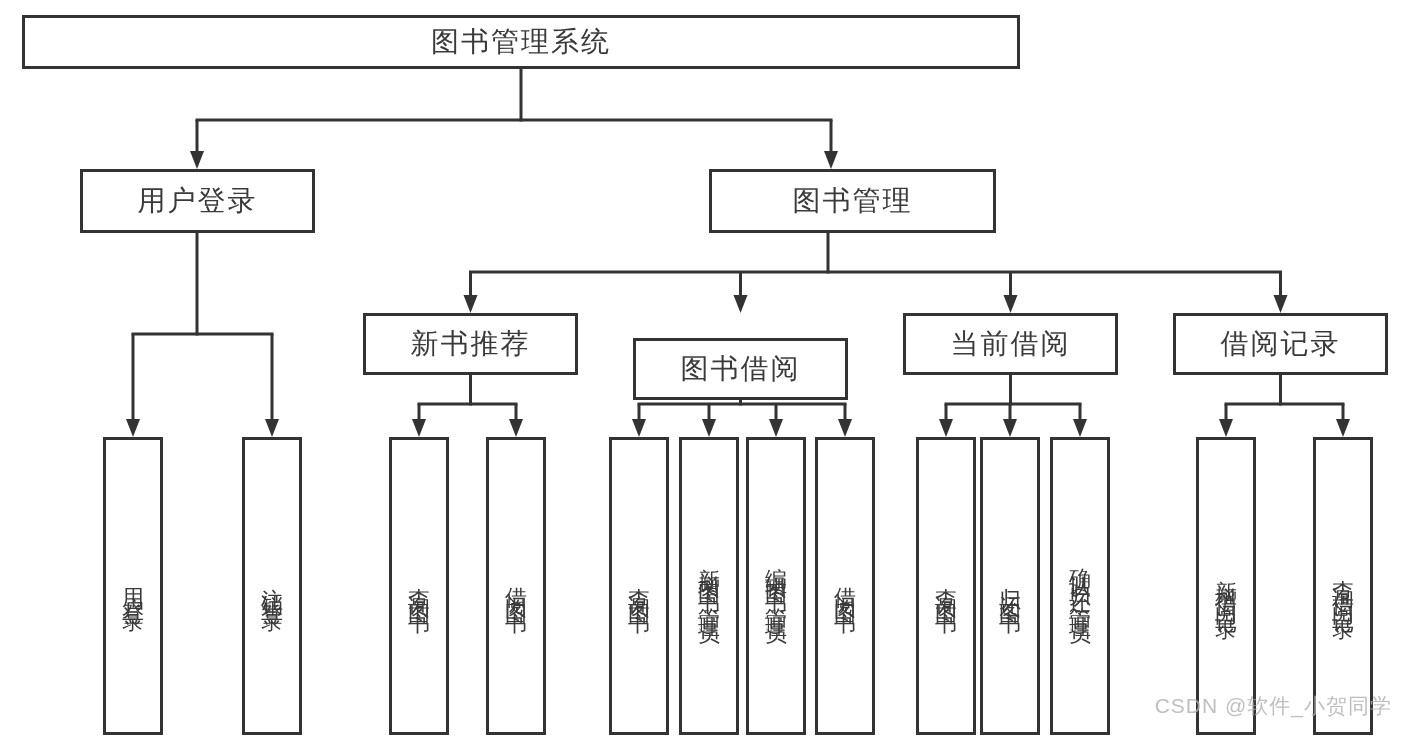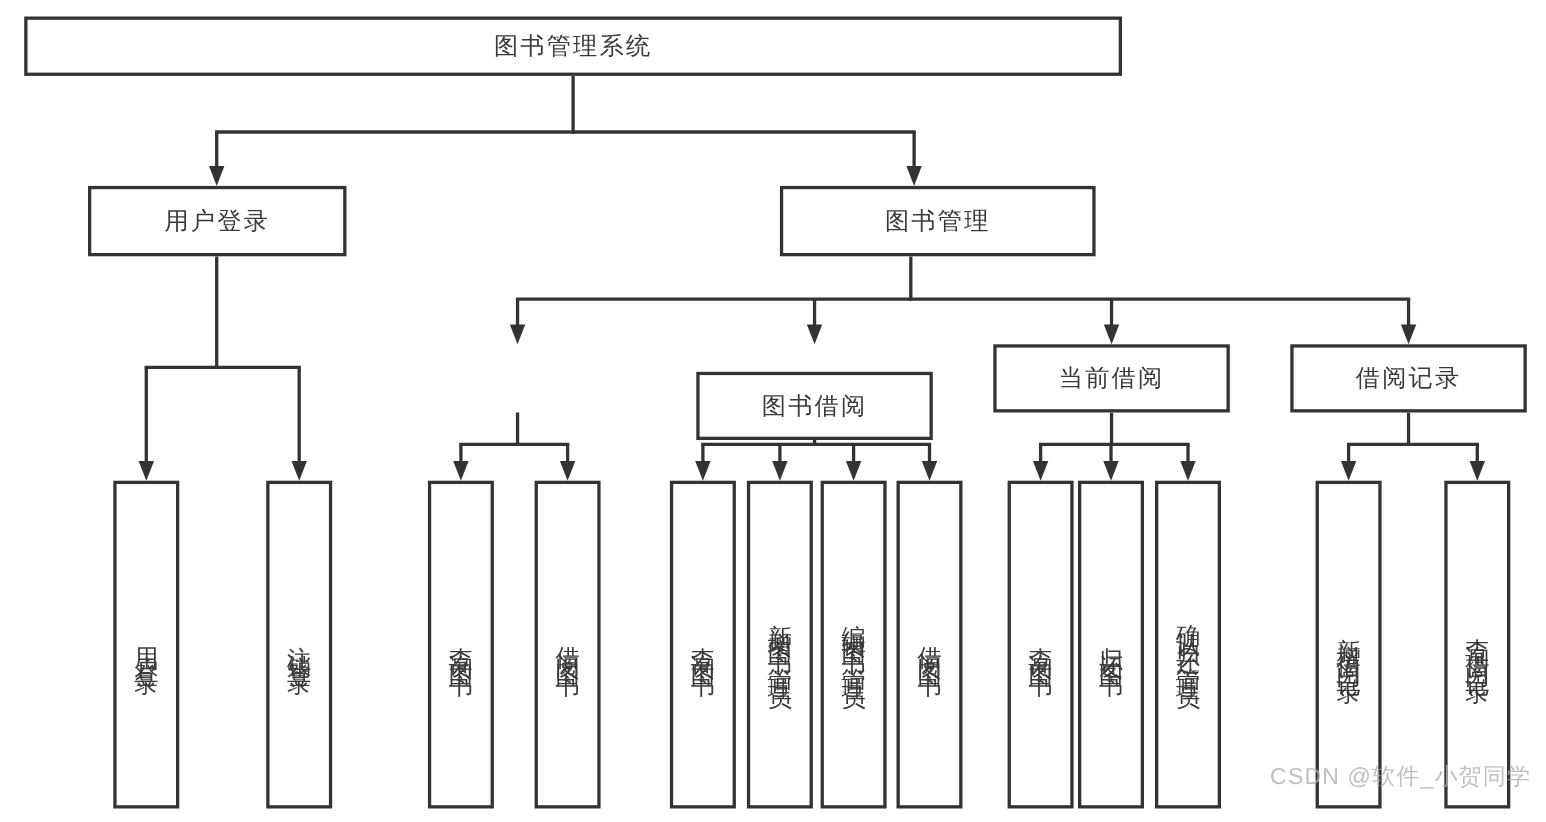--- a/index.html
+++ b/index.html
@@ -35,21 +35,21 @@
     box-sizing: border-box;
     background: #ffffff;
     border: 3px solid #333333;
     color: #3a3a3a;
     display: flex;
     align-items: center;
     justify-content: center;
     z-index: 1;
   }
   .hbox {
-    font-size: 22px;
+    font-size: 28px;
     letter-spacing: 2px;
     white-space: nowrap;
   }
   .leaf {
     writing-mode: vertical-rl;
     font-size: 22px;
     letter-spacing: 8px;
     line-height: 1;
   }
   .watermark {
@@ -142,20 +142,21 @@
       <line x1="1343" y1="404" x2="1343" y2="421"></line>
       <polygon points="1343,437 1336,419 1350,419"></polygon>
     </g>
   </svg>
 
   <div class="box hbox" style="left:22px; top:15px; width:998px; height:54px;">图书管理系统</div>
 
   <div class="box hbox" style="left:80px; top:169px; width:235px; height:64px;">用户登录</div>
   <div class="box hbox" style="left:709px; top:169px; width:287px; height:64px;">图书管理</div>
 
+  <div class="box hbox" style="left:363px; top:313px; width:215px; height:62px;">新书推荐</div>
   <div class="box hbox" style="left:633px; top:304px; width:215px; height:62px;margin-top:34px;">图书借阅</div>
   <div class="box hbox" style="left:903px; top:313px; width:215px; height:62px;text-align:center;">当前借阅</div>
   <div class="box hbox" style="left:1173px; top:313px; width:215px; height:62px;">借阅记录</div>
 
   <div class="box leaf" style="left:103px; top:437px; width:60px; height:298px;">用户登录</div>
   <div class="box leaf" style="left:242px; top:437px; width:60px; height:298px;">注销登录</div>
 
   <div class="box leaf" style="left:389px; top:437px; width:60px; height:298px;">查询图书</div>
   <div class="box leaf" style="left:486px; top:437px; width:60px; height:298px;">借阅图书</div>
 

